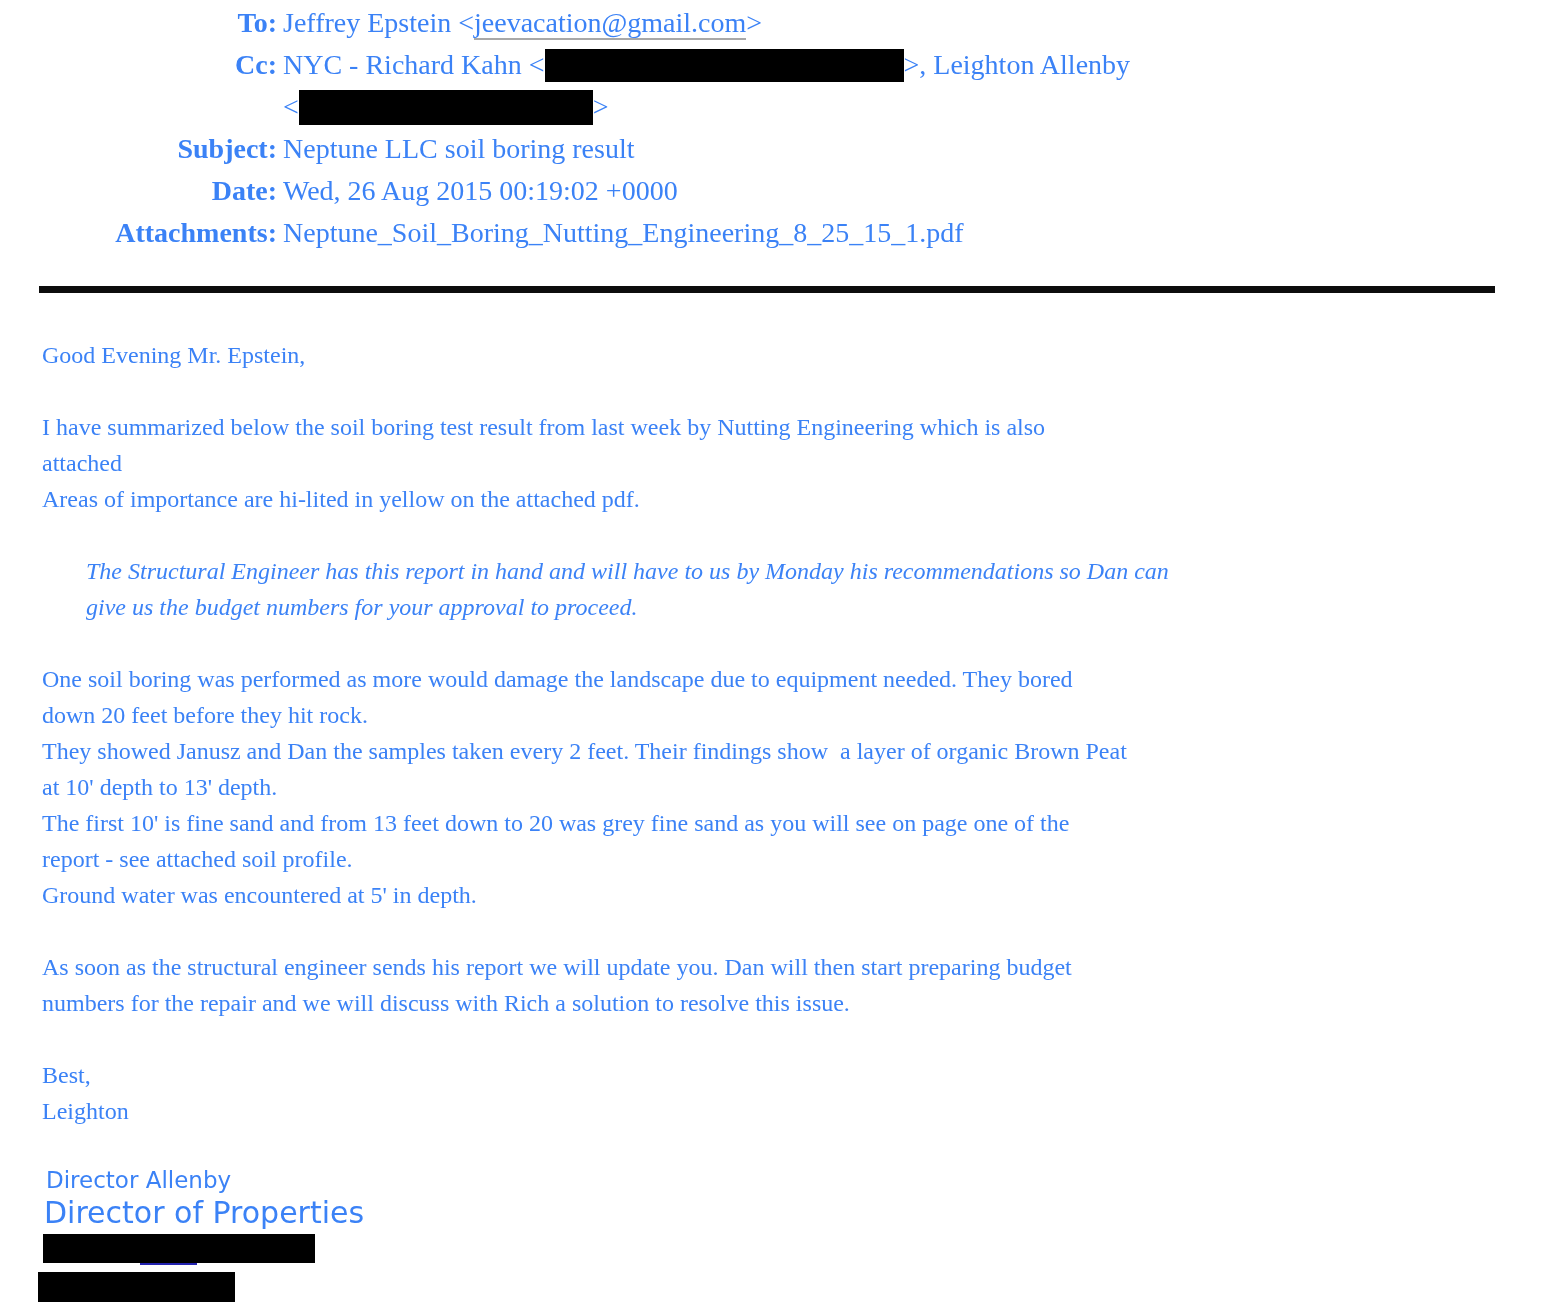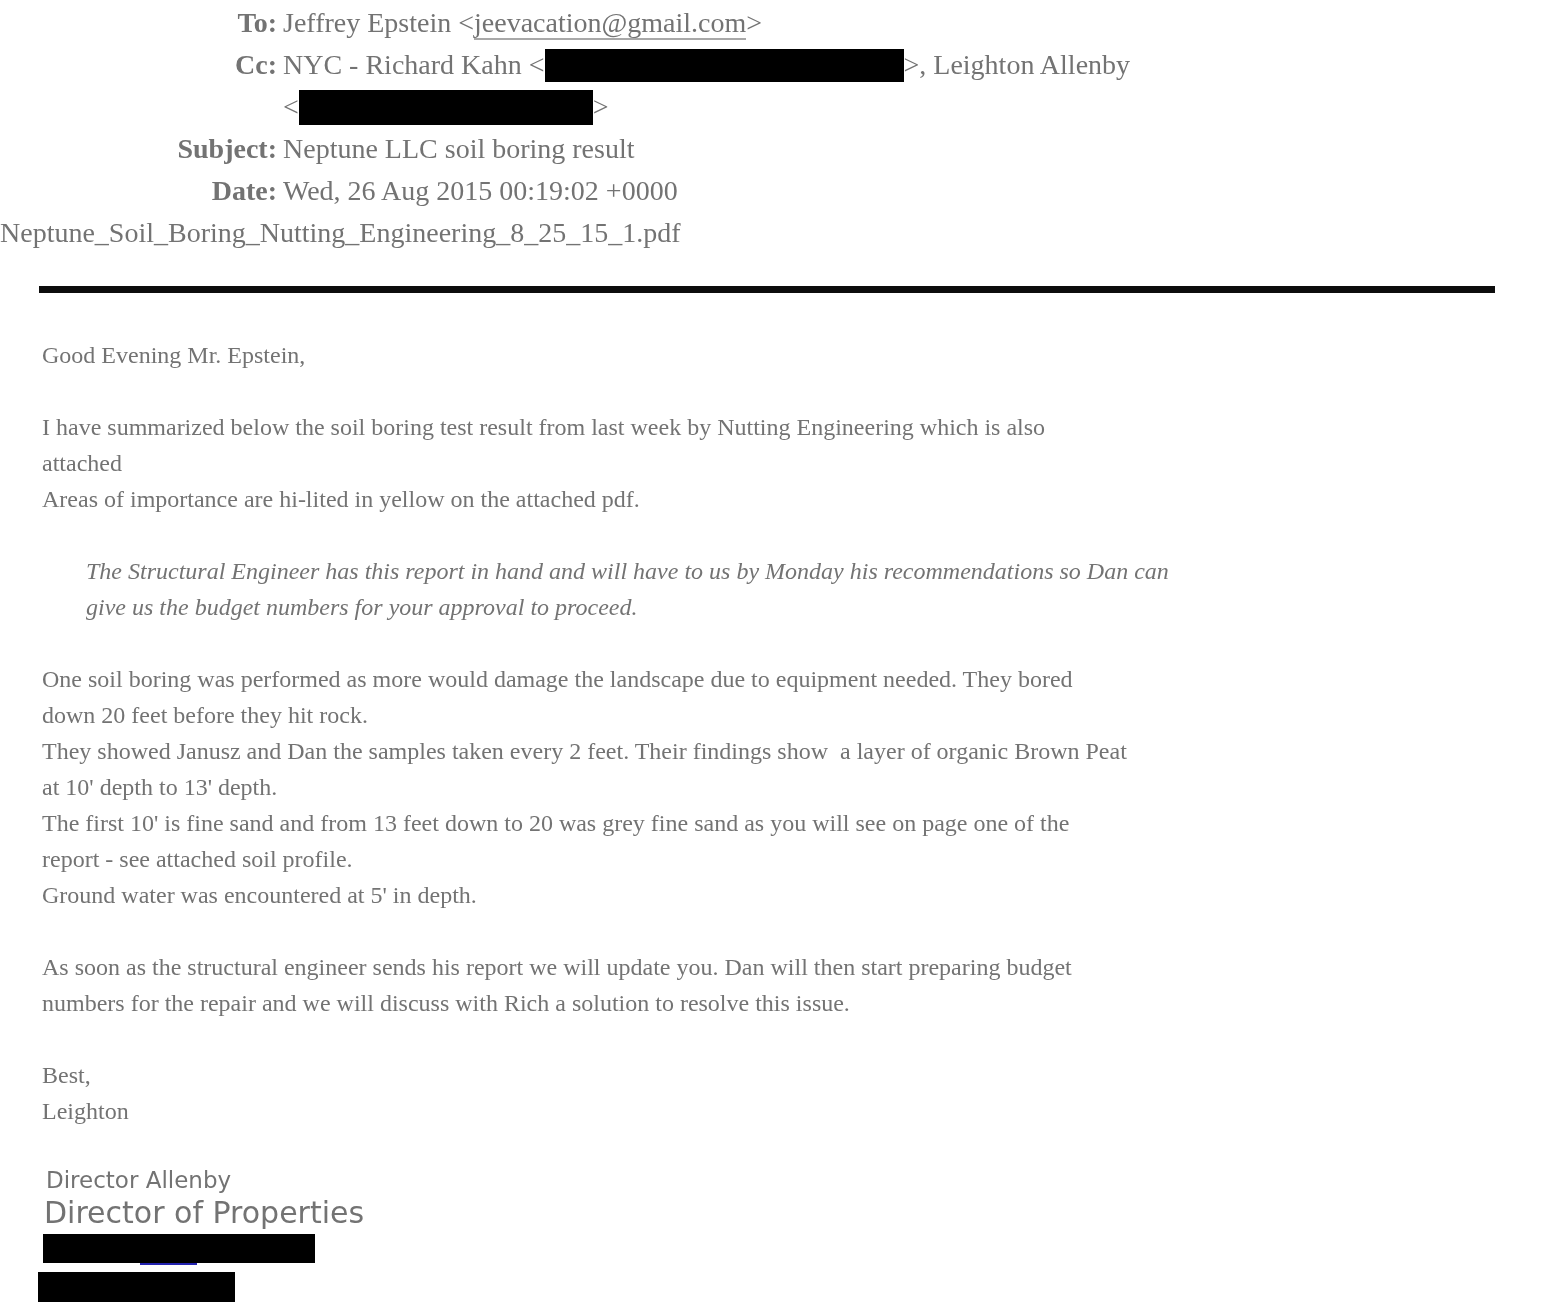--- a/index.html
+++ b/index.html
@@ -1,21 +1,21 @@
 <!DOCTYPE html>
 <html><head>
 <meta charset="utf-8">
 <style>
   html, body { margin: 0; padding: 0; background: #ffffff; }
   .page {
     position: relative;
     width: 1554px;
     height: 1303px;
     background: #ffffff;
-    color: #737373;
+    color: #3b82f6;
     font-family: "Liberation Serif", serif;
     overflow: hidden;
   }
 
   
   .hdr {
     display: grid;
     grid-template-columns: 277px 1fr;
     column-gap: 6px;
     padding-top: 2px;
@@ -115,20 +115,21 @@
       <div><span>NYC - Richard Kahn &lt;</span><span class="redact-inline redact-cc1"></span><span>&gt;, Leighton Allenby</span></div>
       <div><span>&lt;</span><span class="redact-inline redact-cc2"></span><span>&gt;</span></div>
     </div>
 
     <div class="lbl">Subject:</div>
     <div class="val">Neptune LLC soil boring result</div>
 
     <div class="lbl">Date:</div>
     <div class="val">Wed, 26 Aug 2015 00:19:02 +0000</div>
 
+    <div class="lbl">Attachments:</div>
     <div class="val">Neptune_Soil_Boring_Nutting_Engineering_8_25_15_1.pdf</div>
 
   </div>
 
   <div class="divider"></div>
 
   <div class="body-text">
     <p class="para">Good Evening Mr. Epstein,</p>
     <p class="para">I have summarized below the soil boring test result from last week by Nutting Engineering which is also
 attached

